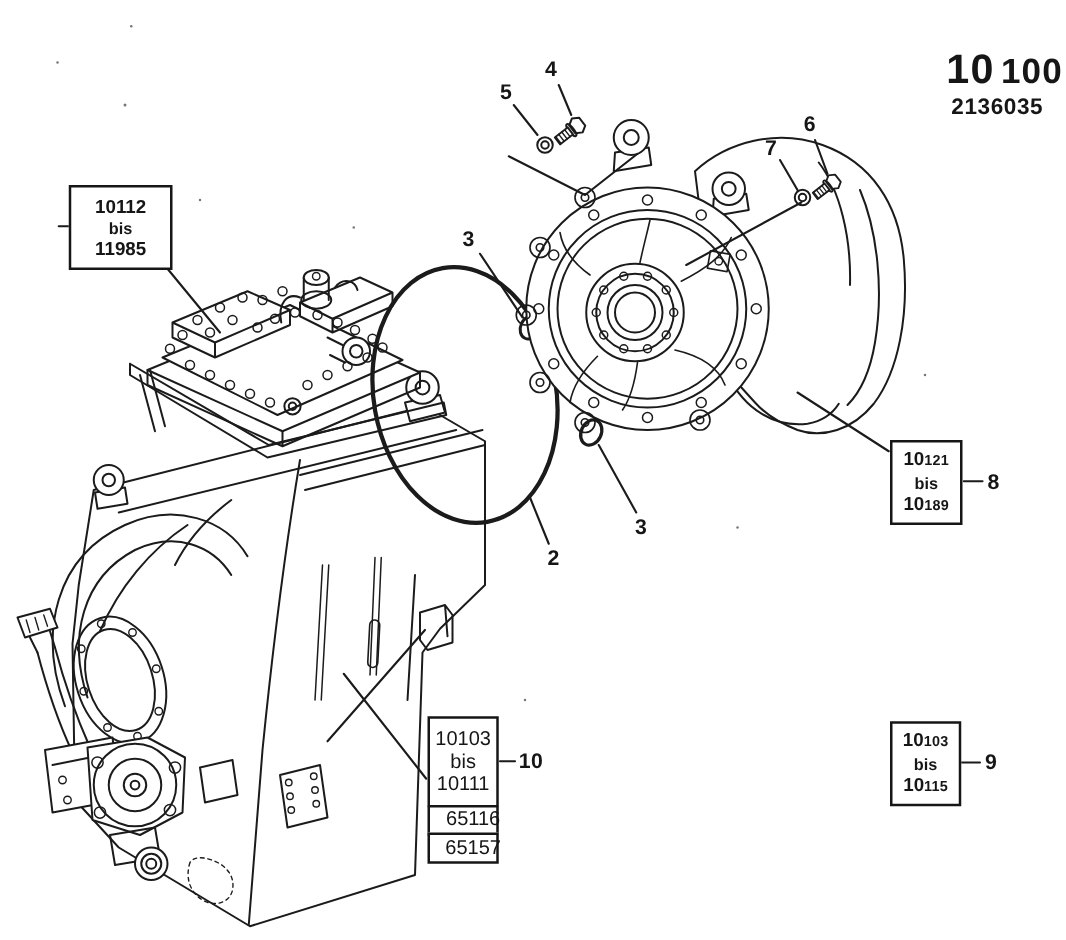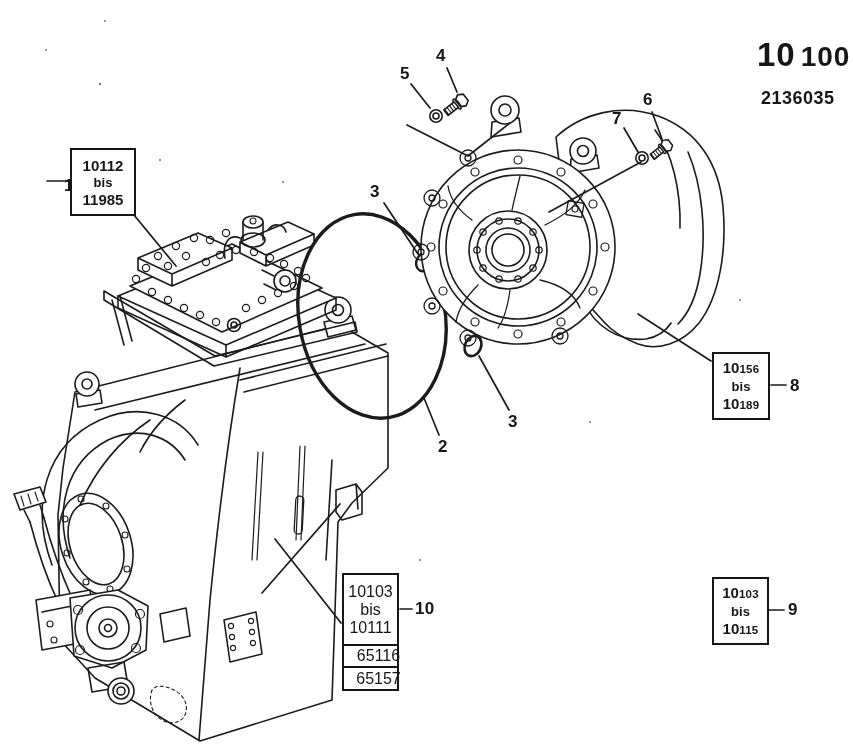--- a/index.html
+++ b/index.html
@@ -9,21 +9,21 @@
   }
   .artwork{position:absolute;left:0;top:0;}
   .callout-num{
     position:absolute;font-weight:700;font-size:17px;letter-spacing:.3px;
     color:#161616;user-select:none;
   }
   .header{position:absolute;left:757px;top:36px;width:92px;}
   .header .code-line{display:flex;align-items:baseline;}
   .header .group{font-size:33px;font-weight:600;letter-spacing:1px;}
   .header .pagec{font-size:28px;font-weight:600;margin-left:5px;letter-spacing:1px;}
-  .header .docnum{font-size:18px;font-weight:700;letter-spacing:.5px;margin-top:14px;margin-left:4px;}
+  .header .docnum{font-size:18px;font-weight:700;letter-spacing:.5px;margin-top:1px;margin-left:4px;}
   .ref-box{
     position:absolute;border:2.5px solid #161616;background:#fff;
     display:flex;flex-direction:column;align-items:center;justify-content:center;
     font-weight:700;text-align:center;box-sizing:border-box;
   }
   .ref-box .row{display:flex;align-items:baseline;justify-content:center;line-height:19px;font-size:15px;}
   .ref-box .row .suffix{font-size:11.5px;letter-spacing:.2px;}
   .ref-box .bis{font-size:13px;line-height:15px;}
   .box10-stack{position:absolute;left:342px;top:573px;width:57px;}
   .box10-stack .seg{
@@ -345,30 +345,30 @@
   <span class="callout-num" style="left:400px;top:64px;">5</span>
   <span class="callout-num" style="left:643px;top:90px;">6</span>
   <span class="callout-num" style="left:612px;top:109px;">7</span>
   <span class="callout-num" style="left:370px;top:182px;">3</span>
   <span class="callout-num" style="left:508px;top:412px;">3</span>
   <span class="callout-num" style="left:438px;top:437px;">2</span>
   <span class="callout-num" style="left:790px;top:376px;">8</span>
   <span class="callout-num" style="left:788px;top:600px;">9</span>
   <span class="callout-num" style="left:415px;top:599px;">10</span>
 
-  <div class="ref-box" style="left:70px;top:148px;width:66px;height:68px;">
+  <div class="ref-box" style="left:55px;top:148px;width:83px;height:68px;">
     <div class="row">10112</div>
     <div class="row bis">bis</div>
     <div class="row">11985</div>
   </div>
 
   <div class="ref-box" style="left:712px;top:352px;width:58px;height:68px;">
     <div class="row">
       <span>10</span>
-        <span class="suffix">156</span>
+        <span class="suffix">121</span>
     </div>
     <div class="row bis">bis</div>
     <div class="row">
       <span>10</span>
         <span class="suffix">189</span>
     </div>
   </div>
 
   <div class="ref-box" style="left:712px;top:577px;width:57px;height:68px;">
     <div class="row">

